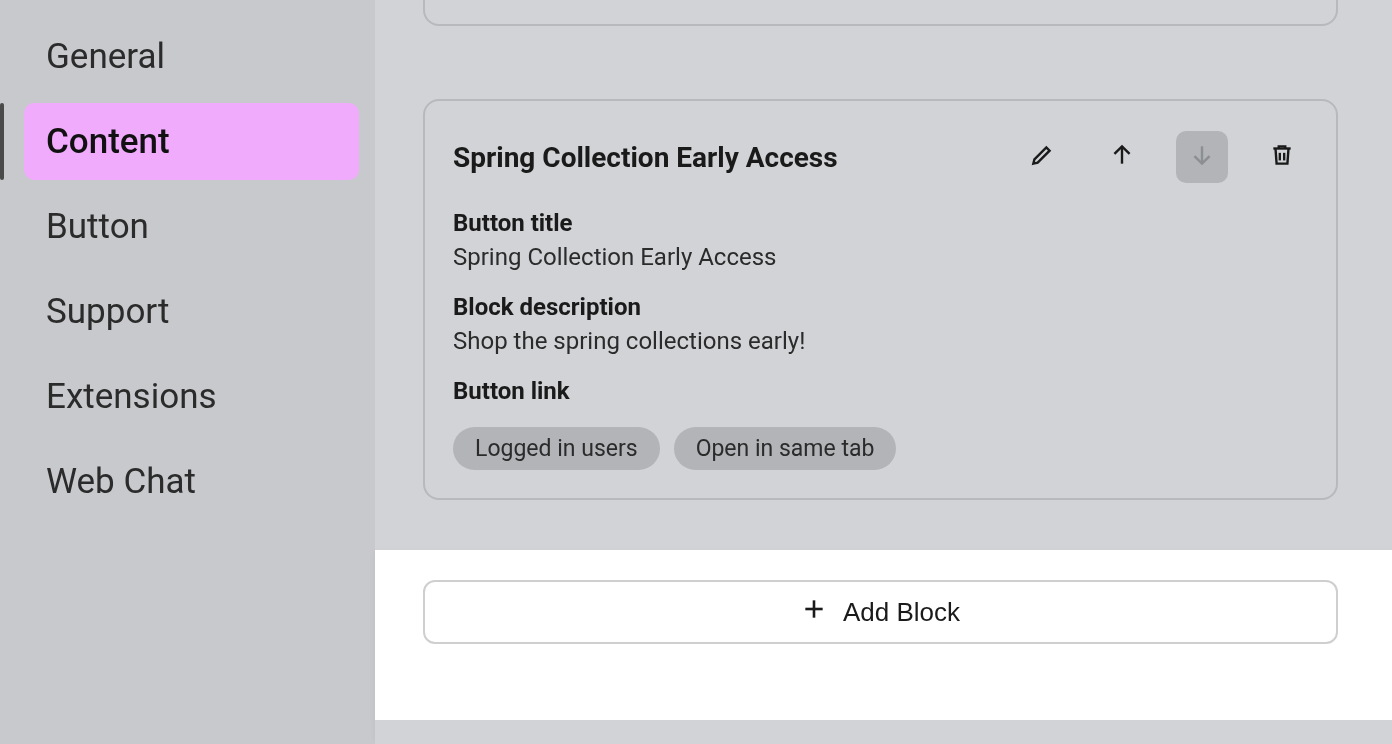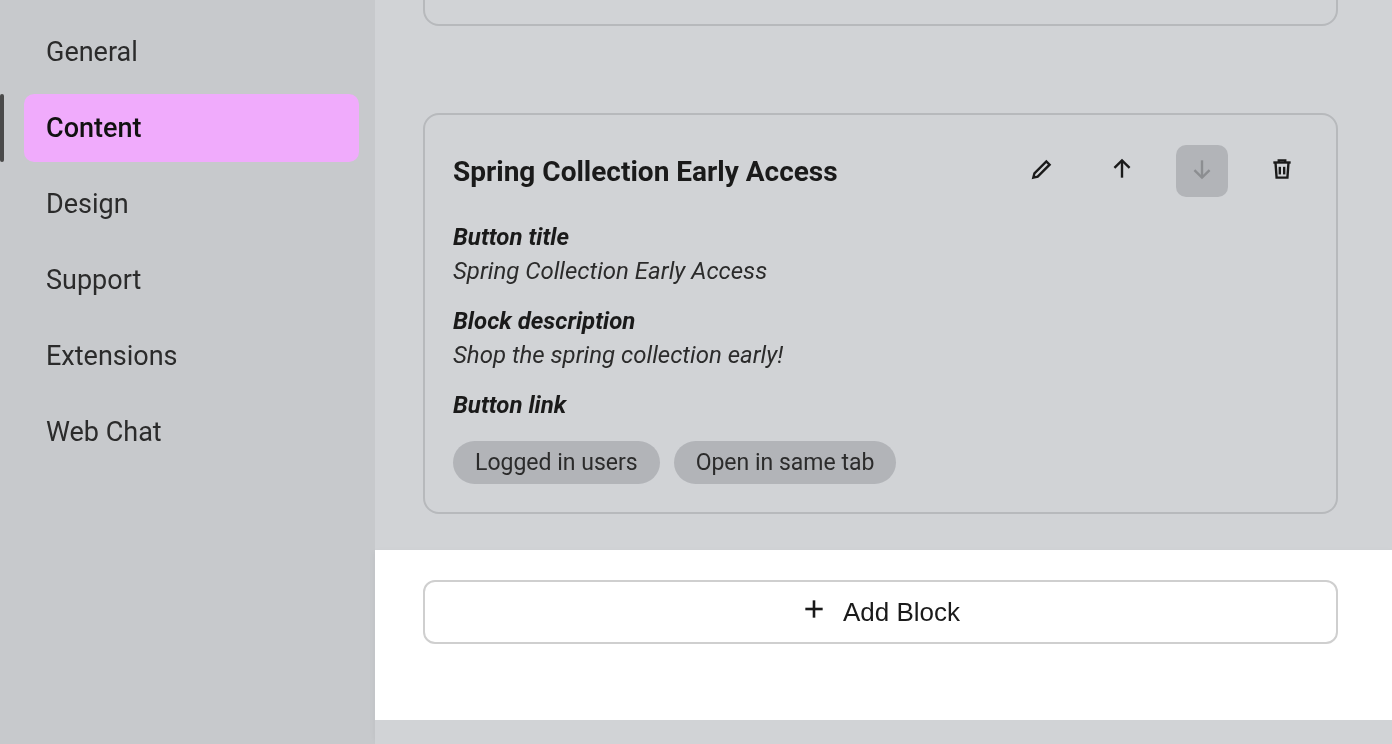--- a/index.html
+++ b/index.html
@@ -8,21 +8,21 @@
 
   
   .sidebar {
     width: 375px;
     height: 100%;
     background: #c7c9cc;
     padding-top: 18px;
   }
   .sidebar-list { list-style: none; padding: 0 16px 0 24px; }
   .sidebar-item {
-    font-size: 27px;
+    font-size: 35px;
     color: #2b2b2b;
     padding: 18px 22px;
     border-radius: 10px;
     margin-bottom: 8px;
     cursor: pointer;
     position: relative;
   }
   .sidebar-item.active {
     background: #f0abfc;
     color: #111;
@@ -59,21 +59,21 @@
     height: 86px;
     background: #d1d3d6;
     border: 2px solid #b7b9bc;
     border-radius: 16px;
   }
 
   
   .block-card {
     position: absolute;
     left: 48px;
-    top: 113px;
+    top: 99px;
     width: 915px;
     background: #d1d3d6;
     border: 2px solid #b7b9bc;
     border-radius: 16px;
     padding: 30px 28px 28px 28px;
   }
   .block-header {
     display: flex;
     align-items: center;
     justify-content: space-between;
@@ -99,21 +99,21 @@
     cursor: pointer;
     color: #1a1a1a;
   }
   .icon-btn.disabled {
     background: #b2b4b8;
     color: #8c8e91;
     cursor: default;
   }
   .icon-btn svg { width: 26px; height: 26px; stroke: currentColor; fill: none; stroke-width: 2.2; }
 
-  .field { margin-bottom: 22px; font-style: italic; }
+  .field { margin-bottom: 22px; }
   .field-label {
     font-size: 24px;
     font-weight: 700;
     color: #1a1a1a;
     margin-bottom: 6px;
   }
   .field-value {
     font-size: 24px;
     color: #2b2b2b;
   }
@@ -164,21 +164,21 @@
   }
   .add-block-btn svg { width: 26px; height: 26px; stroke: #1a1a1a; stroke-width: 2.4; fill: none; }
 </style>
 </head>
 <body>
 
 <nav class="sidebar">
   <ul class="sidebar-list">
     <li class="sidebar-item"><span>General</span></li>
     <li class="sidebar-item active"><span>Content</span></li>
-    <li class="sidebar-item"><span>Design</span></li>
+    <li class="sidebar-item"><span>Button</span></li>
     <li class="sidebar-item"><span>Support</span></li>
     <li class="sidebar-item"><span>Extensions</span></li>
     <li class="sidebar-item"><span>Web Chat</span></li>
   </ul>
 </nav>
 
 <main class="main">
   <div class="main-inner">
 
     <div class="card-stub"></div>
@@ -224,21 +224,21 @@
         </div>
       </div>
 
       <div class="field">
         <div class="field-label">Button title</div>
         <div class="field-value">Spring Collection Early Access</div>
       </div>
 
       <div class="field">
         <div class="field-label">Block description</div>
-        <div class="field-value">Shop the spring collection early!</div>
+        <div class="field-value">Shop the spring collections early!</div>
       </div>
 
       <div class="field">
         <div class="field-label">Button link</div>
       </div>
 
       <div class="tags">
         <span class="tag">Logged in users</span>
         <span class="tag">Open in same tab</span>
       </div>

